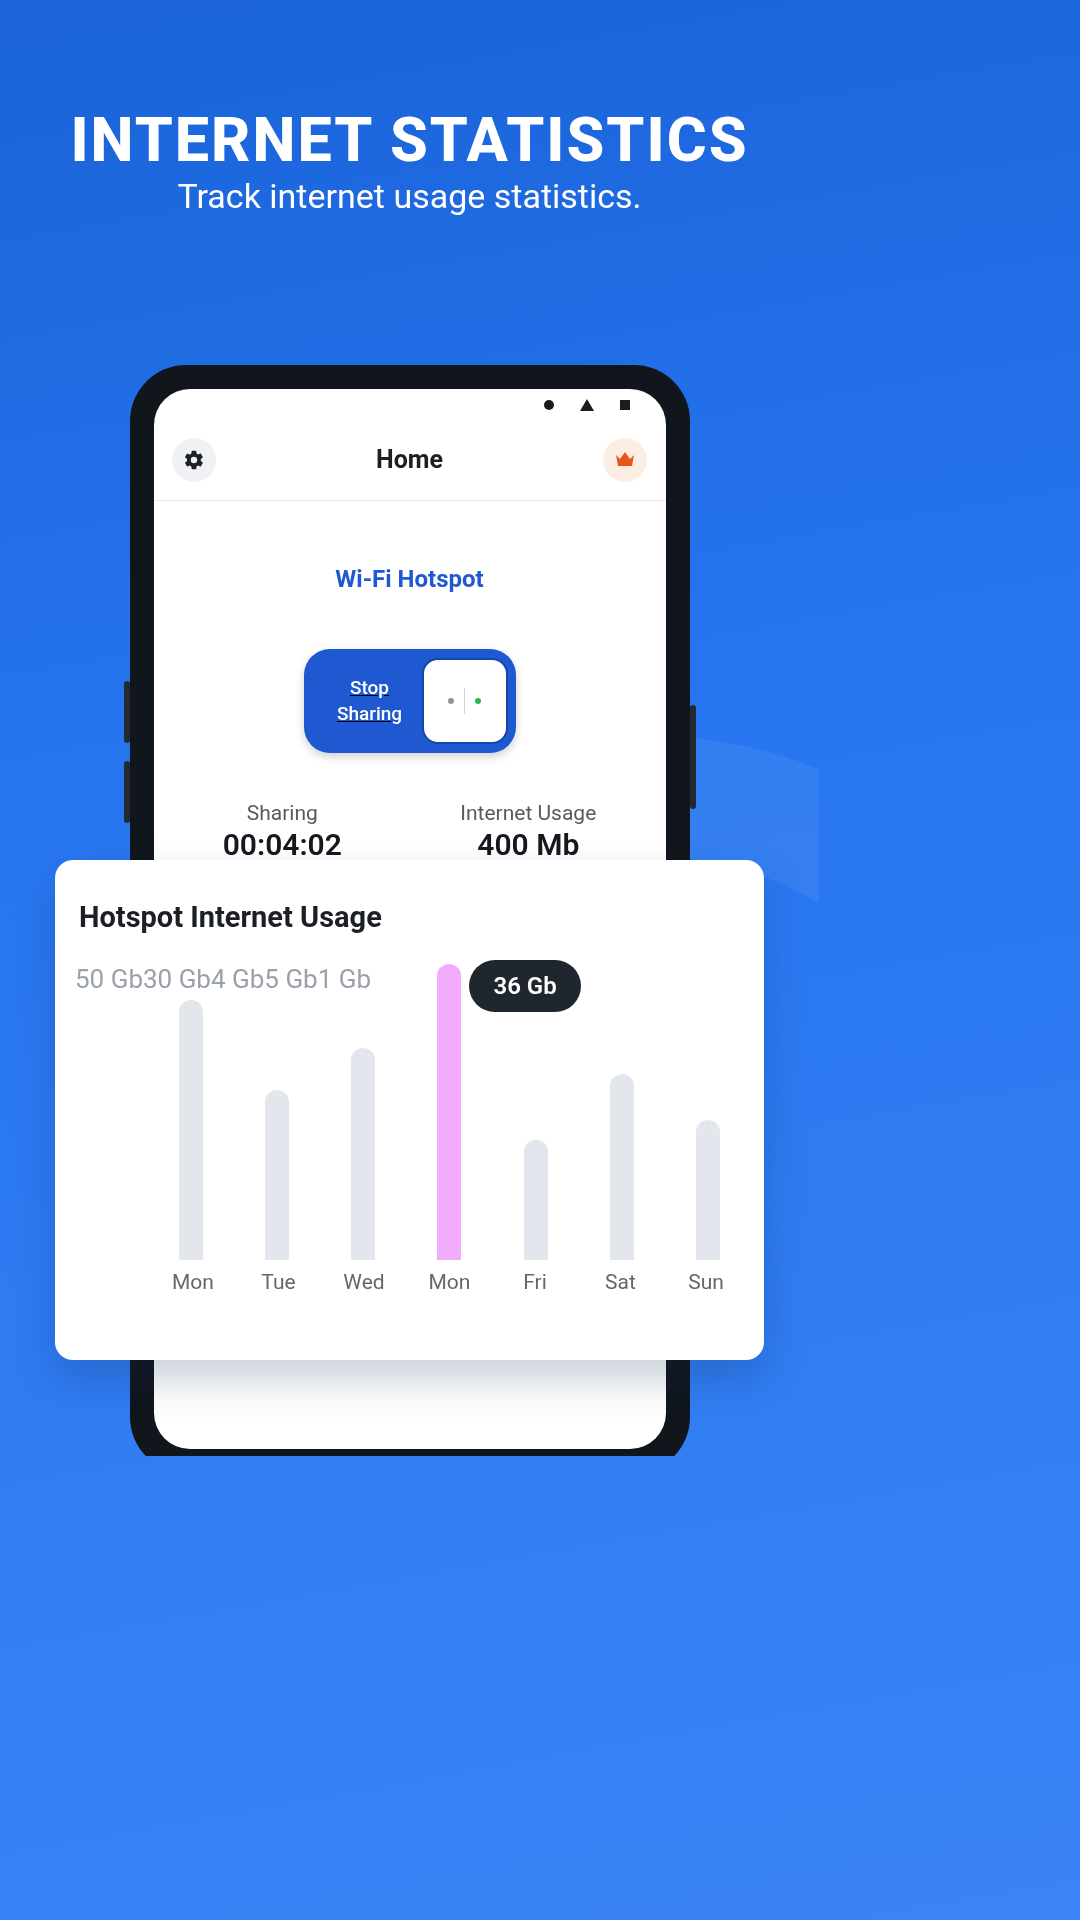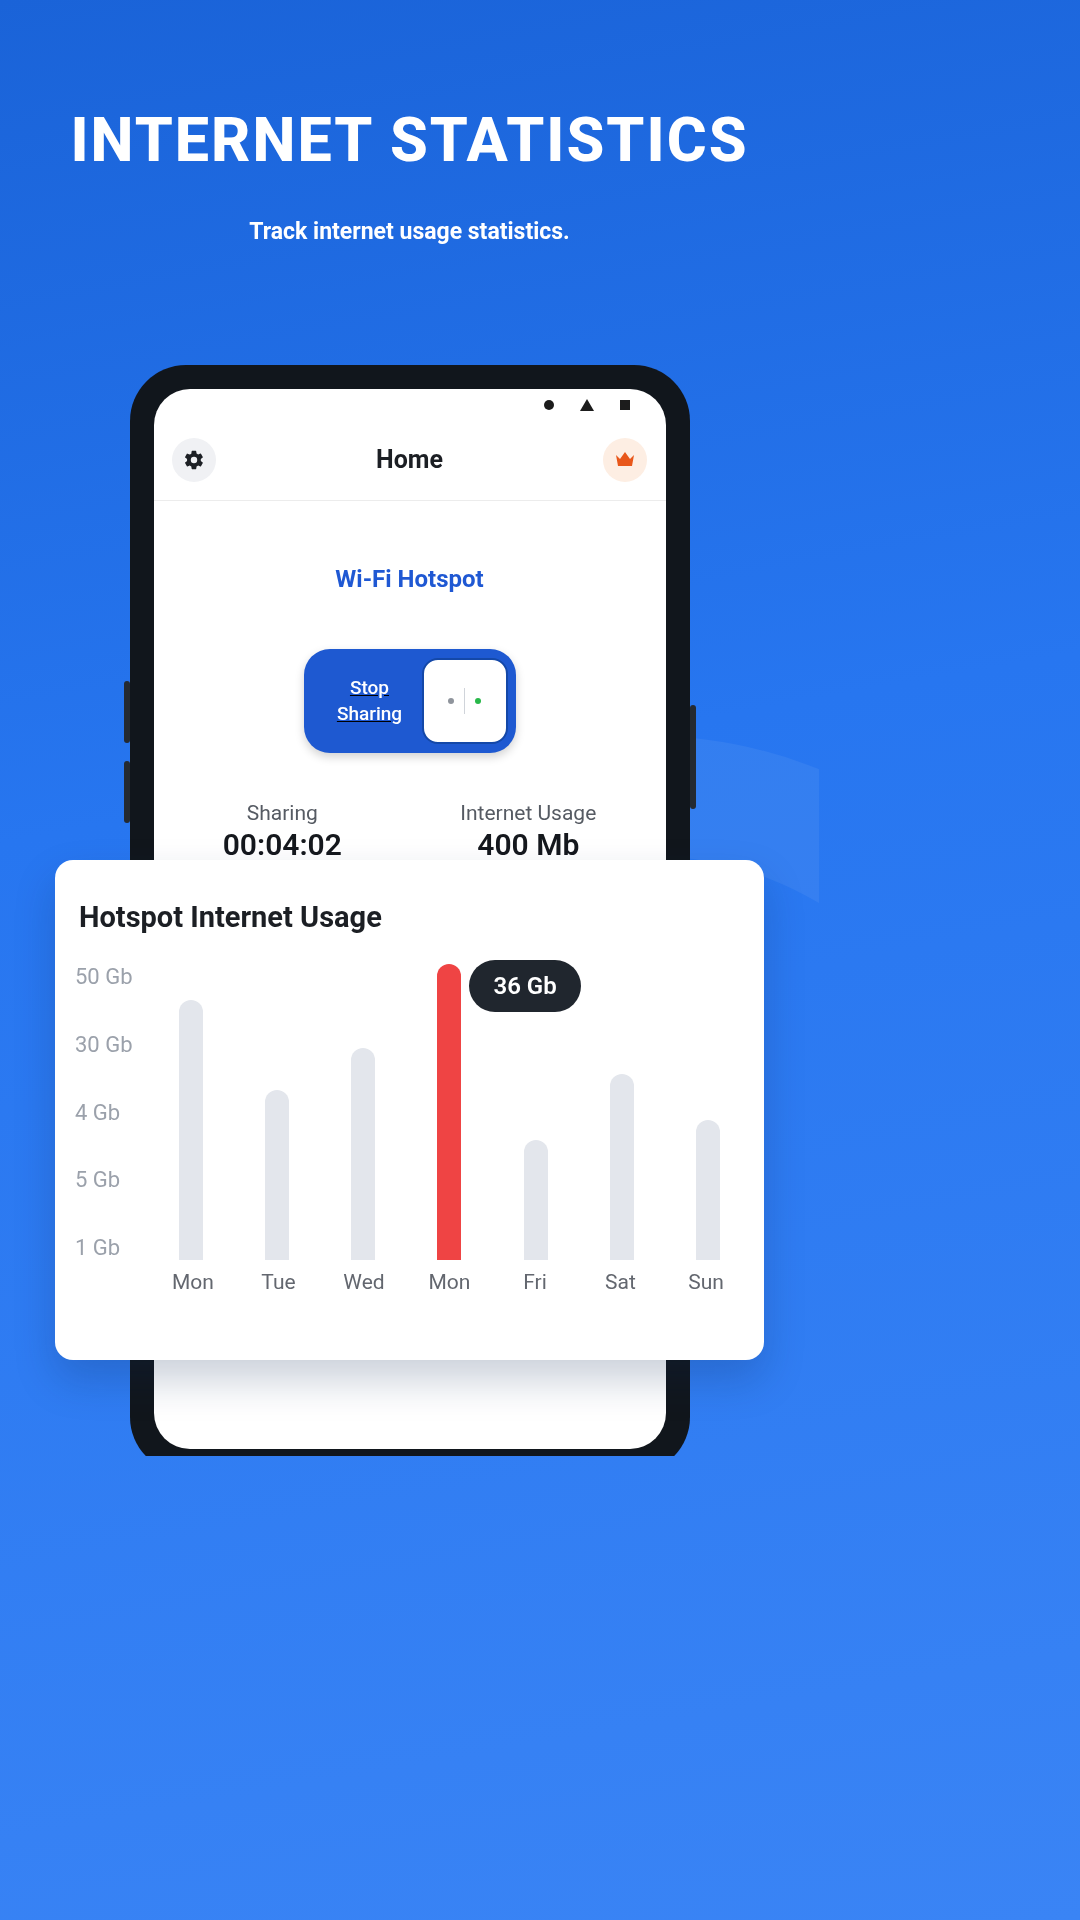--- a/index.html
+++ b/index.html
@@ -15,23 +15,22 @@
 
   
   .hero { text-align: center; padding-top: 104px; color: #ffffff; }
   .hero-title {
     font-size: 61px;
     font-weight: 800;
     letter-spacing: 2px;
     text-transform: uppercase;
   }
   .hero-sub {
-    margin-top: 42px;
-    font-size: 23px;
-    font-weight: 700;
+    font-size: 34px;
+    font-weight: 400;
   }
 
   
   .phone {
     width: 560px;
     position: absolute;
     left: 50%;
     top: 365px;
     transform: translateX(-50%);
     background: #11161c;
@@ -138,39 +137,39 @@
     background: #ffffff;
     border-radius: 18px;
     box-shadow: 0 20px 40px rgba(12,40,88,0.22);
     padding: 40px 34px 10px 14px;
   }
   .chart-title { font-size: 29px; font-weight: 700; color: #1c1f24; margin-left: 10px; }
 
   .chart-body { position: relative; height: 330px; margin-top: 30px; }
 
   .ylabels { position: absolute; left: 6px; top: 0; height: 296px;
-             display: flex; flex-direction: column; justify-content: space-between;
-             color: #9ba1ab; font-size: 22px; }
+             display: flex; justify-content: space-between;
+             color: #9ba1ab; font-size: 26px; }
 
   .bars {
     position: absolute;
     left: 100px; right: 0; top: 0;
     height: 296px;
     display: flex;
     align-items: flex-end;
     justify-content: space-between;
     padding: 0 10px;
   }
   .bar {
     width: 24px;
     border-radius: 12px 12px 0 0;
     background: #e3e6ec;
     position: relative;
   }
-  .bar.active { background: #ef4444; margin-top: 34px; }
+  .bar.active { background: #f0abfc; margin-top: 34px; }
 
   .tooltip {
     position: absolute;
     top: -4px; left: 32px;
     background: #20262e;
     color: #ffffff;
     font-size: 24px;
     font-weight: 600;
     padding: 12px 24px;
     border-radius: 999px;

